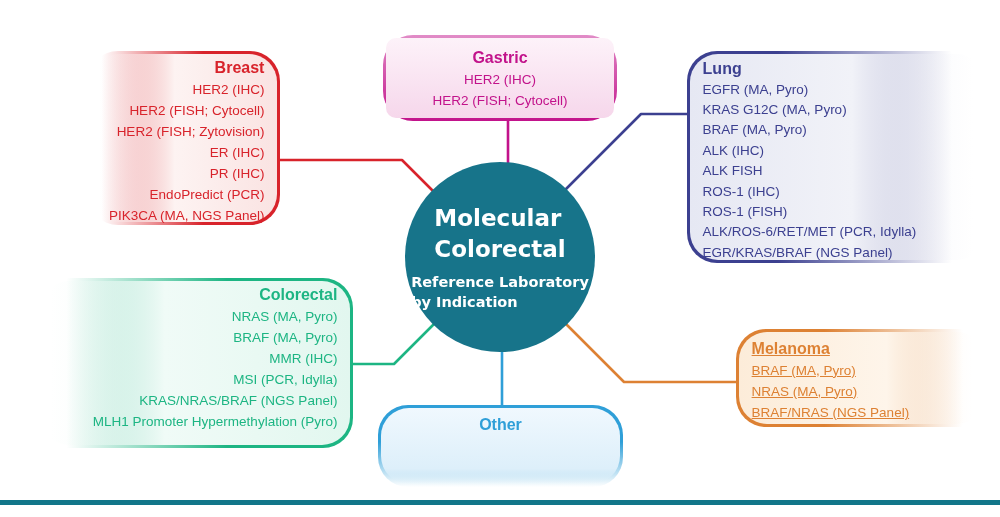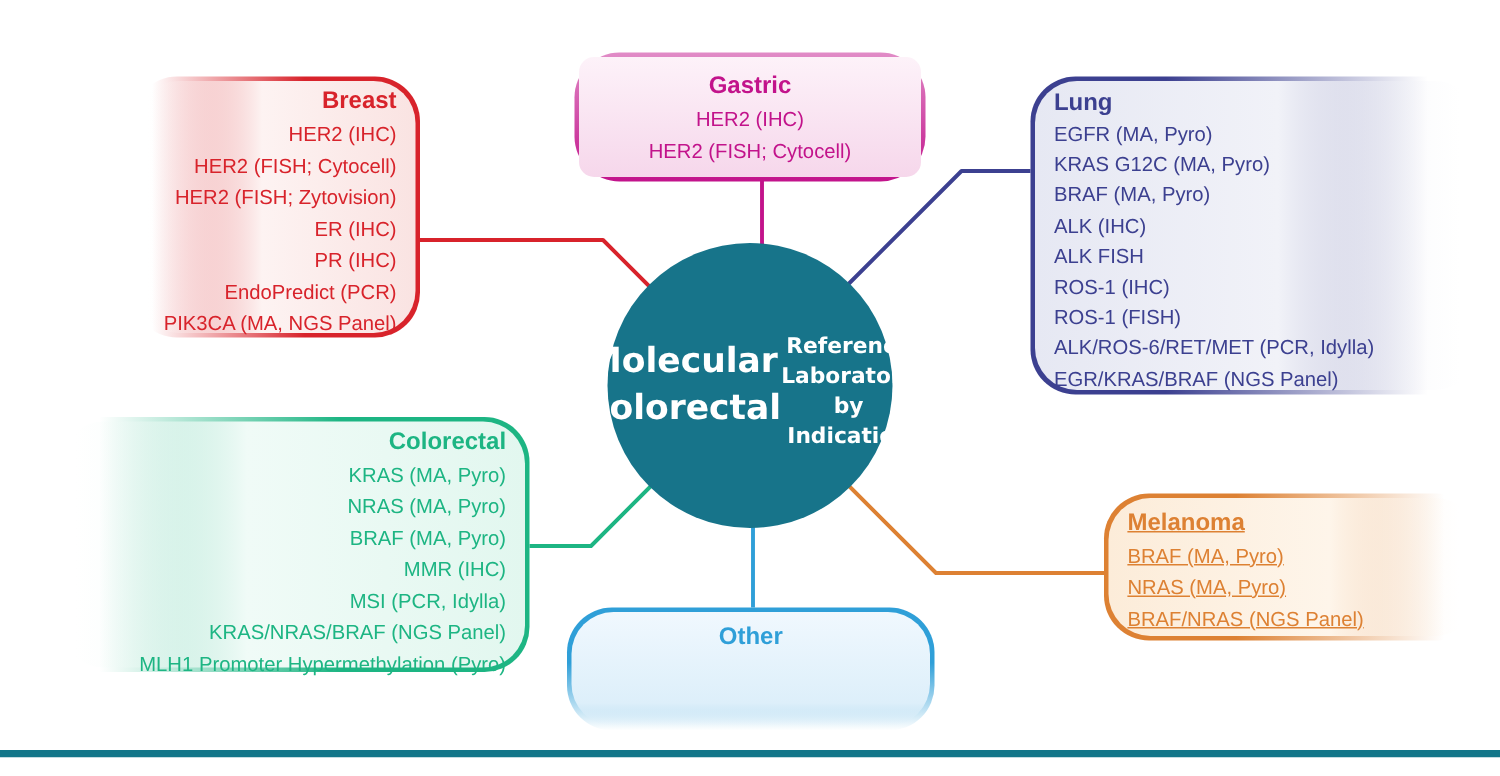--- a/index.html
+++ b/index.html
@@ -57,22 +57,22 @@
 
   
   .other { left:378px; top:405px; width:245px; height:82px;
     background:linear-gradient(to bottom, var(--other) 45%, rgba(59,164,220,0) 100%); }
   .other .box-inner { color:var(--other); text-align:center; padding:5px 8px;
     background:linear-gradient(to bottom, #f0f8fe 0%, var(--other-fill) 80%, rgba(221,239,250,0) 100%); }
 
   .circle {
     position:absolute; z-index:3; left:405px; top:162px; width:190px; height:190px;
     border-radius:50%; background:var(--center);
-    display:flex; align-items:center; justify-content:center;
-    color:#ffffff; text-align:center; font-family:"DejaVu Sans", sans-serif;
+    display:flex; flex-direction:column; align-items:center; justify-content:center;
+    color:#ffffff; text-align:left; font-family:"DejaVu Sans", sans-serif;
   }
   .circle-title { font-weight:bold; font-size:23px; line-height:31px; }
   .circle-subtitle { font-weight:bold; font-size:14.5px; line-height:20px; margin-top:7px; }
 
   .footer-bar { position:absolute; z-index:4; left:0; top:500px; width:1000px; height:17px; background:var(--footer); }
 </style>
 </head>
 <body>
 
 <div id="canvas">
@@ -125,21 +125,20 @@
           <div class="item">ALK/ROS-6/RET/MET (PCR, Idylla)</div>
           <div class="item">EGR/KRAS/BRAF (NGS Panel)</div>
         </div>
     </div>
   </div>
 
   <div class="box colorectal">
     <div class="box-inner">
       <div class="box-title">Colorectal</div>
       <div class="box-items">
-          <div class="item">KRAS (MA, Pyro)</div>
           <div class="item">NRAS (MA, Pyro)</div>
           <div class="item">BRAF (MA, Pyro)</div>
           <div class="item">MMR (IHC)</div>
           <div class="item">MSI (PCR, Idylla)</div>
           <div class="item">KRAS/NRAS/BRAF (NGS Panel)</div>
           <div class="item">MLH1 Promoter Hypermethylation (Pyro)</div>
         </div>
     </div>
   </div>
 

